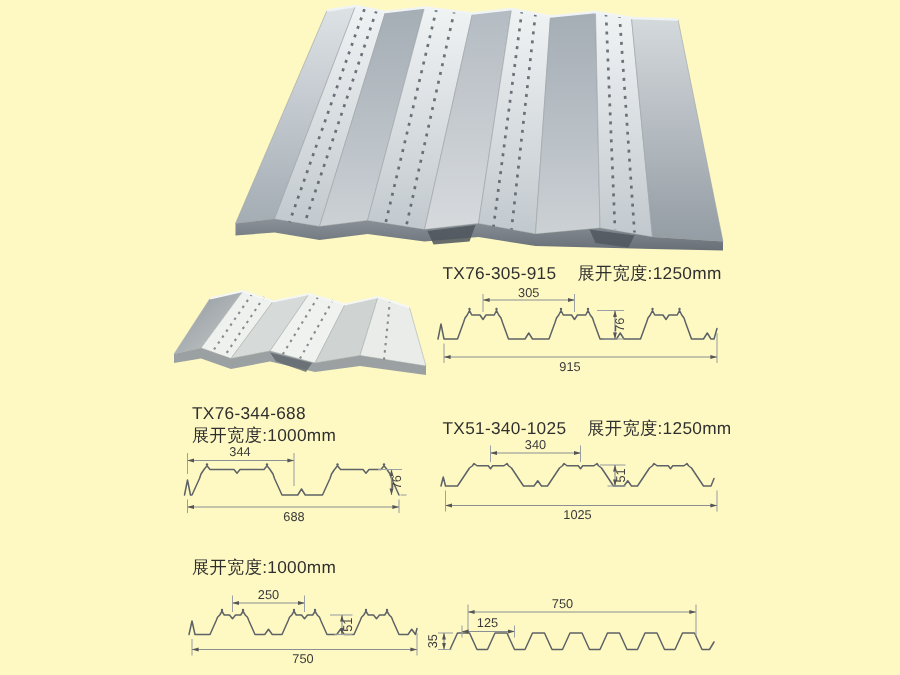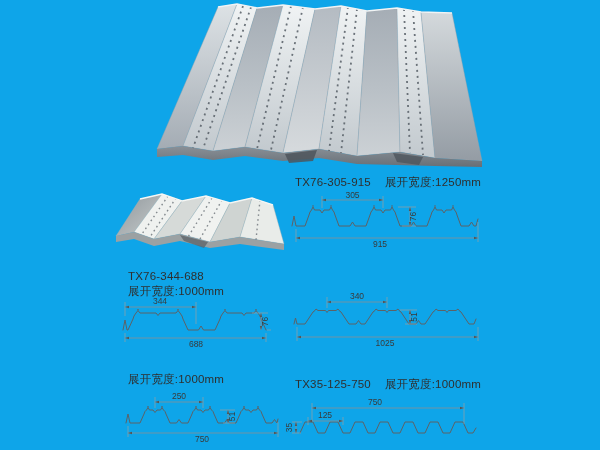--- a/index.html
+++ b/index.html
@@ -1,16 +1,16 @@
 <!DOCTYPE html>
 <html><head>
 <meta charset="utf-8">
 <style>
   html,body{margin:0;padding:0;background:#fff;}
-  .stage{position:relative;width:600px;height:450px;background:#0ea5e9;overflow:hidden;
+  .stage{position:relative;width:600px;height:450px;background:#fef9c3;overflow:hidden;
          font-family:"Liberation Sans","DejaVu Sans",sans-serif;}
   .abs{position:absolute;}
   svg{overflow:visible;display:block;}
   .title-row{position:absolute;font-size:11.5px;color:#2f2f2f;white-space:nowrap;letter-spacing:.2px;}
   .title-row .model{margin-right:14px;}
   .title-stack{position:absolute;font-size:11.5px;color:#2f2f2f;line-height:15px;white-space:nowrap;letter-spacing:.2px;}
   .dimtxt{font-size:8.5px;fill:#3a3a3a;font-family:"Liberation Sans","DejaVu Sans",sans-serif;}
   .profile{fill:none;stroke:#5d6267;stroke-width:1;stroke-linejoin:round;stroke-linecap:round;}
   .dim{stroke:#8a8f93;stroke-width:.8;fill:none;}
   .ext{stroke:#9aa0a4;stroke-width:.7;fill:none;}
@@ -175,20 +175,23 @@
       <text class="dimtxt" transform="rotate(-90 151.5 25.5)" x="151.5" y="25.5" text-anchor="middle">76</text>
     </g>
     <g>
       <line class="ext" x1="9" y1="37" x2="9" y2="46"></line>
         <line class="ext" x1="150" y1="37" x2="150" y2="46"></line>
       <line class="dim" x1="9" y1="42" x2="150" y2="42" marker-start="url(#ar2)" marker-end="url(#ar2)"></line>
       <text class="dimtxt" x="80" y="51" text-anchor="middle">688</text>
     </g>
   </svg>
 
+  <div class="title-row" style="left:295px;top:278px">
+    <span class="model">TX51-340-1025</span><span>展开宽度:1250mm</span>
+  </div>
   <svg class="abs" style="left:288px;top:291px" width="200" height="60" viewBox="0 0 200 60">
     <defs>
       <marker id="ar3" viewBox="0 0 10 10" refX="10" refY="5" markerWidth="5.5" markerHeight="5.5" orient="auto-start-reverse">
         <path d="M0,2 L10,5 L0,8 z" fill="#555"></path>
       </marker>
     </defs>
     <path class="profile" d="M6,33 L7.5,27 L9,33 L17,33 L23,24 L25,21 L27,19.5 L28,18 L30,19.5 L37.5,19.5 L39,21.5 L40.5,19.5 L48,19.5 L50,18 L51,19.5 L53,21 L55,24 L61,33 L68,33 L70.5,29.5 L73,33 L77,33 L83,24 L85,21 L87,19.5 L88,18 L90,19.5 L97.5,19.5 L99,21.5 L100.5,19.5 L108,19.5 L110,18 L111,19.5 L113,21 L115,24 L121,33 L128,33 L130.5,29.5 L133,33 L137,33 L143,24 L145,21 L147,19.5 L148,18 L150,19.5 L157.5,19.5 L159,21.5 L160.5,19.5 L168,19.5 L170,18 L171,19.5 L173,21 L175,24 L181,33 L186,33 L188,28"></path>
     <g>
       <line class="ext" x1="39" y1="6" x2="39" y2="17"></line>
         <line class="ext" x1="99" y1="6" x2="99" y2="17"></line>
@@ -240,23 +243,20 @@
       <text class="dimtxt" transform="rotate(-90 118.5 24.5)" x="118.5" y="24.5" text-anchor="middle">51</text>
     </g>
     <g>
       <line class="ext" x1="12" y1="34" x2="12" y2="45"></line>
         <line class="ext" x1="162" y1="30" x2="162" y2="45"></line>
       <line class="dim" x1="12" y1="41" x2="162" y2="41" marker-start="url(#ar4)" marker-end="url(#ar4)"></line>
       <text class="dimtxt" x="86" y="50" text-anchor="middle">750</text>
     </g>
   </svg>
 
-  <div class="title-row" style="left:295px;top:377px">
-    <span class="model">TX35-125-750</span><span>展开宽度:1000mm</span>
-  </div>
   <svg class="abs" style="left:288px;top:394px" width="200" height="50" viewBox="0 0 200 50">
     <defs>
       <marker id="ar5" viewBox="0 0 10 10" refX="10" refY="5" markerWidth="5.5" markerHeight="5.5" orient="auto-start-reverse">
         <path d="M0,2 L10,5 L0,8 z" fill="#555"></path>
       </marker>
     </defs>
     <path class="profile" d="M12,39 L17,28 L25,28 L30,39 L37,39 L42,28 L50,28 L55,39 L62,39 L67,28 L75,28 L80,39 L87,39 L92,28 L100,28 L105,39 L112,39 L117,28 L125,28 L130,39 L137,39 L142,28 L150,28 L155,39 L162,39 L167,28 L175,28 L180,39 L185,39 L188,34"></path>
     <g>
       <line class="ext" x1="24" y1="9" x2="24" y2="27"></line>
         <line class="ext" x1="176" y1="9" x2="176" y2="30"></line>

